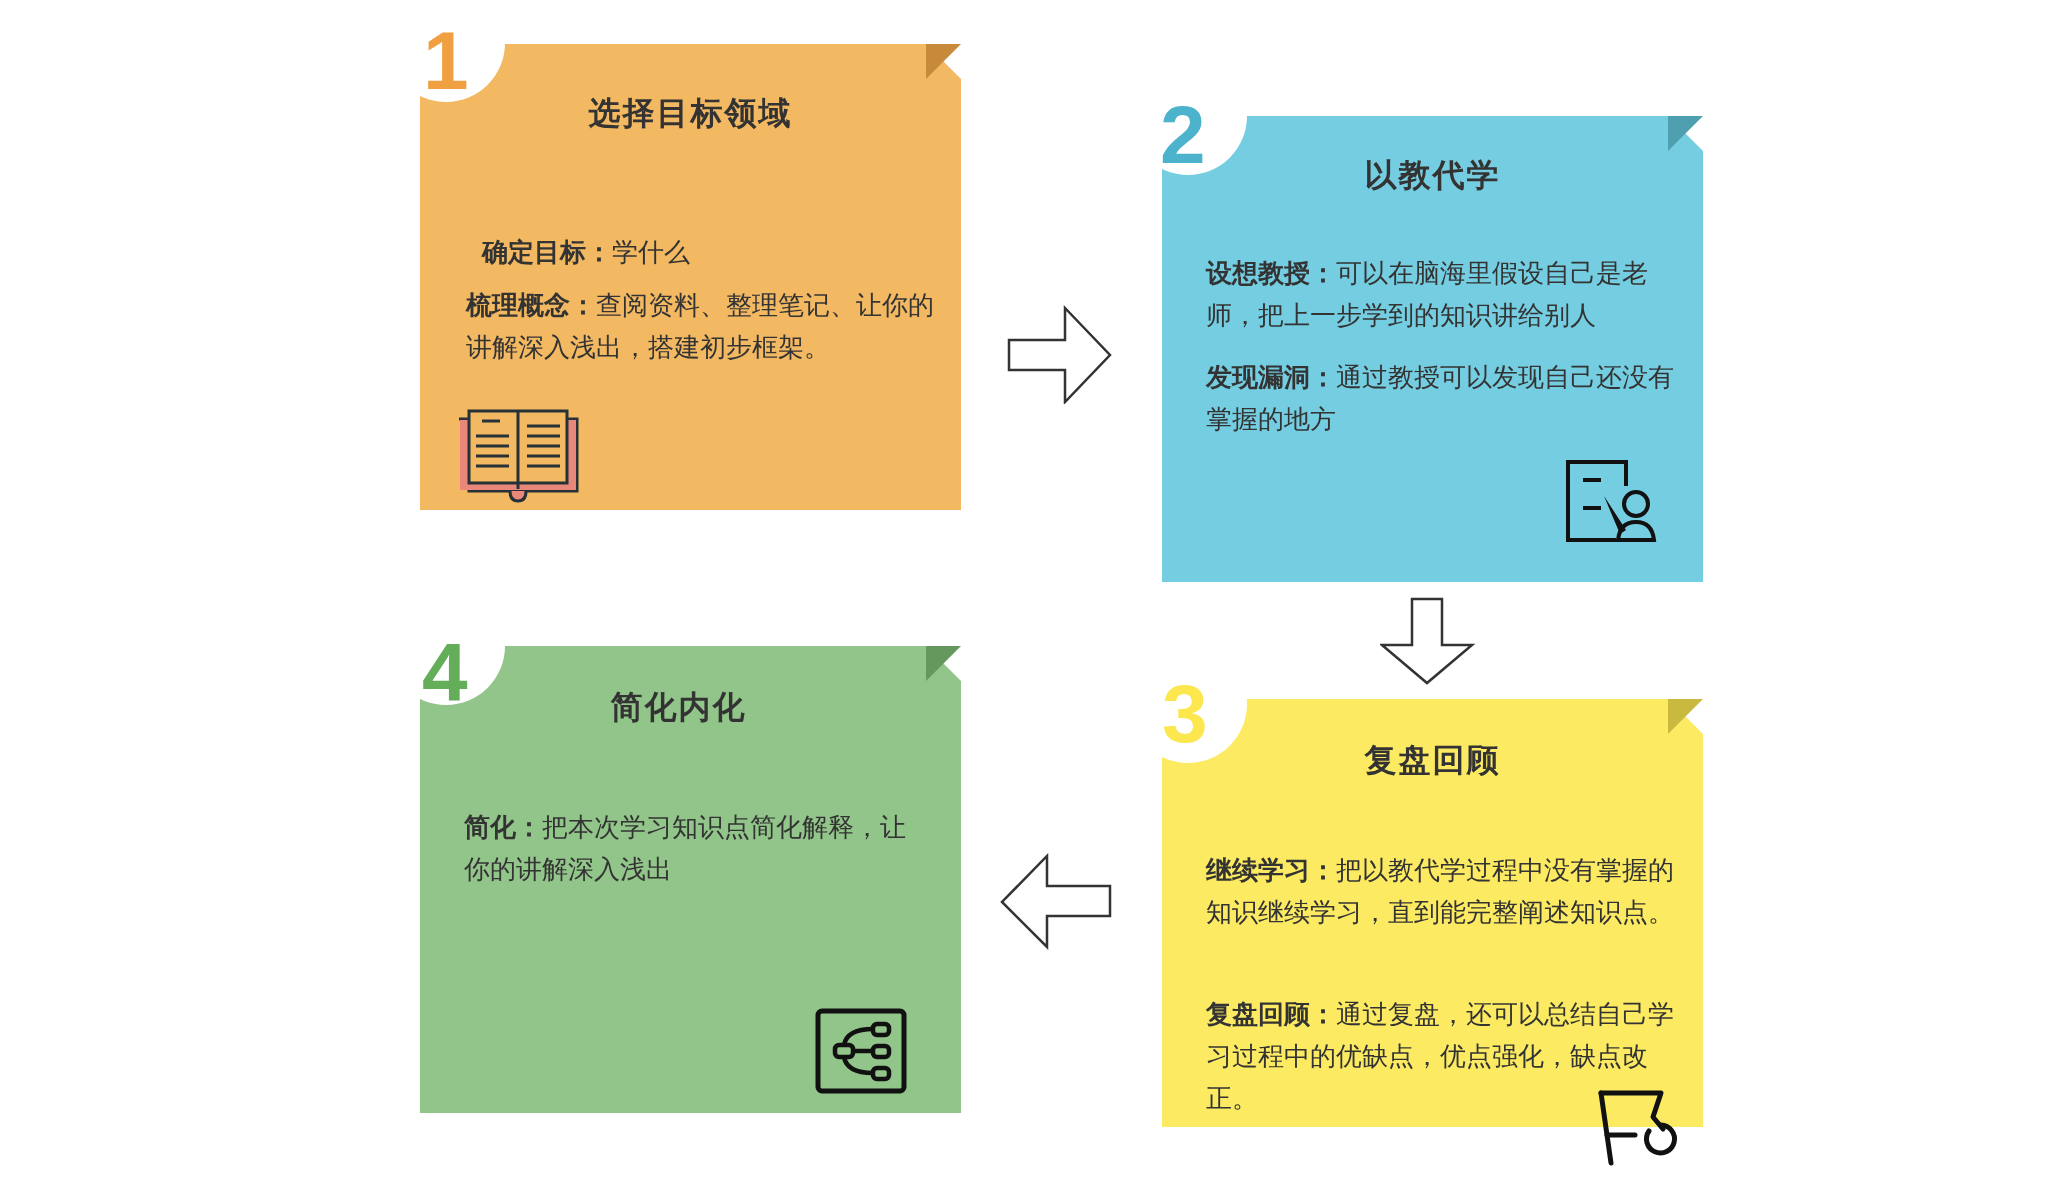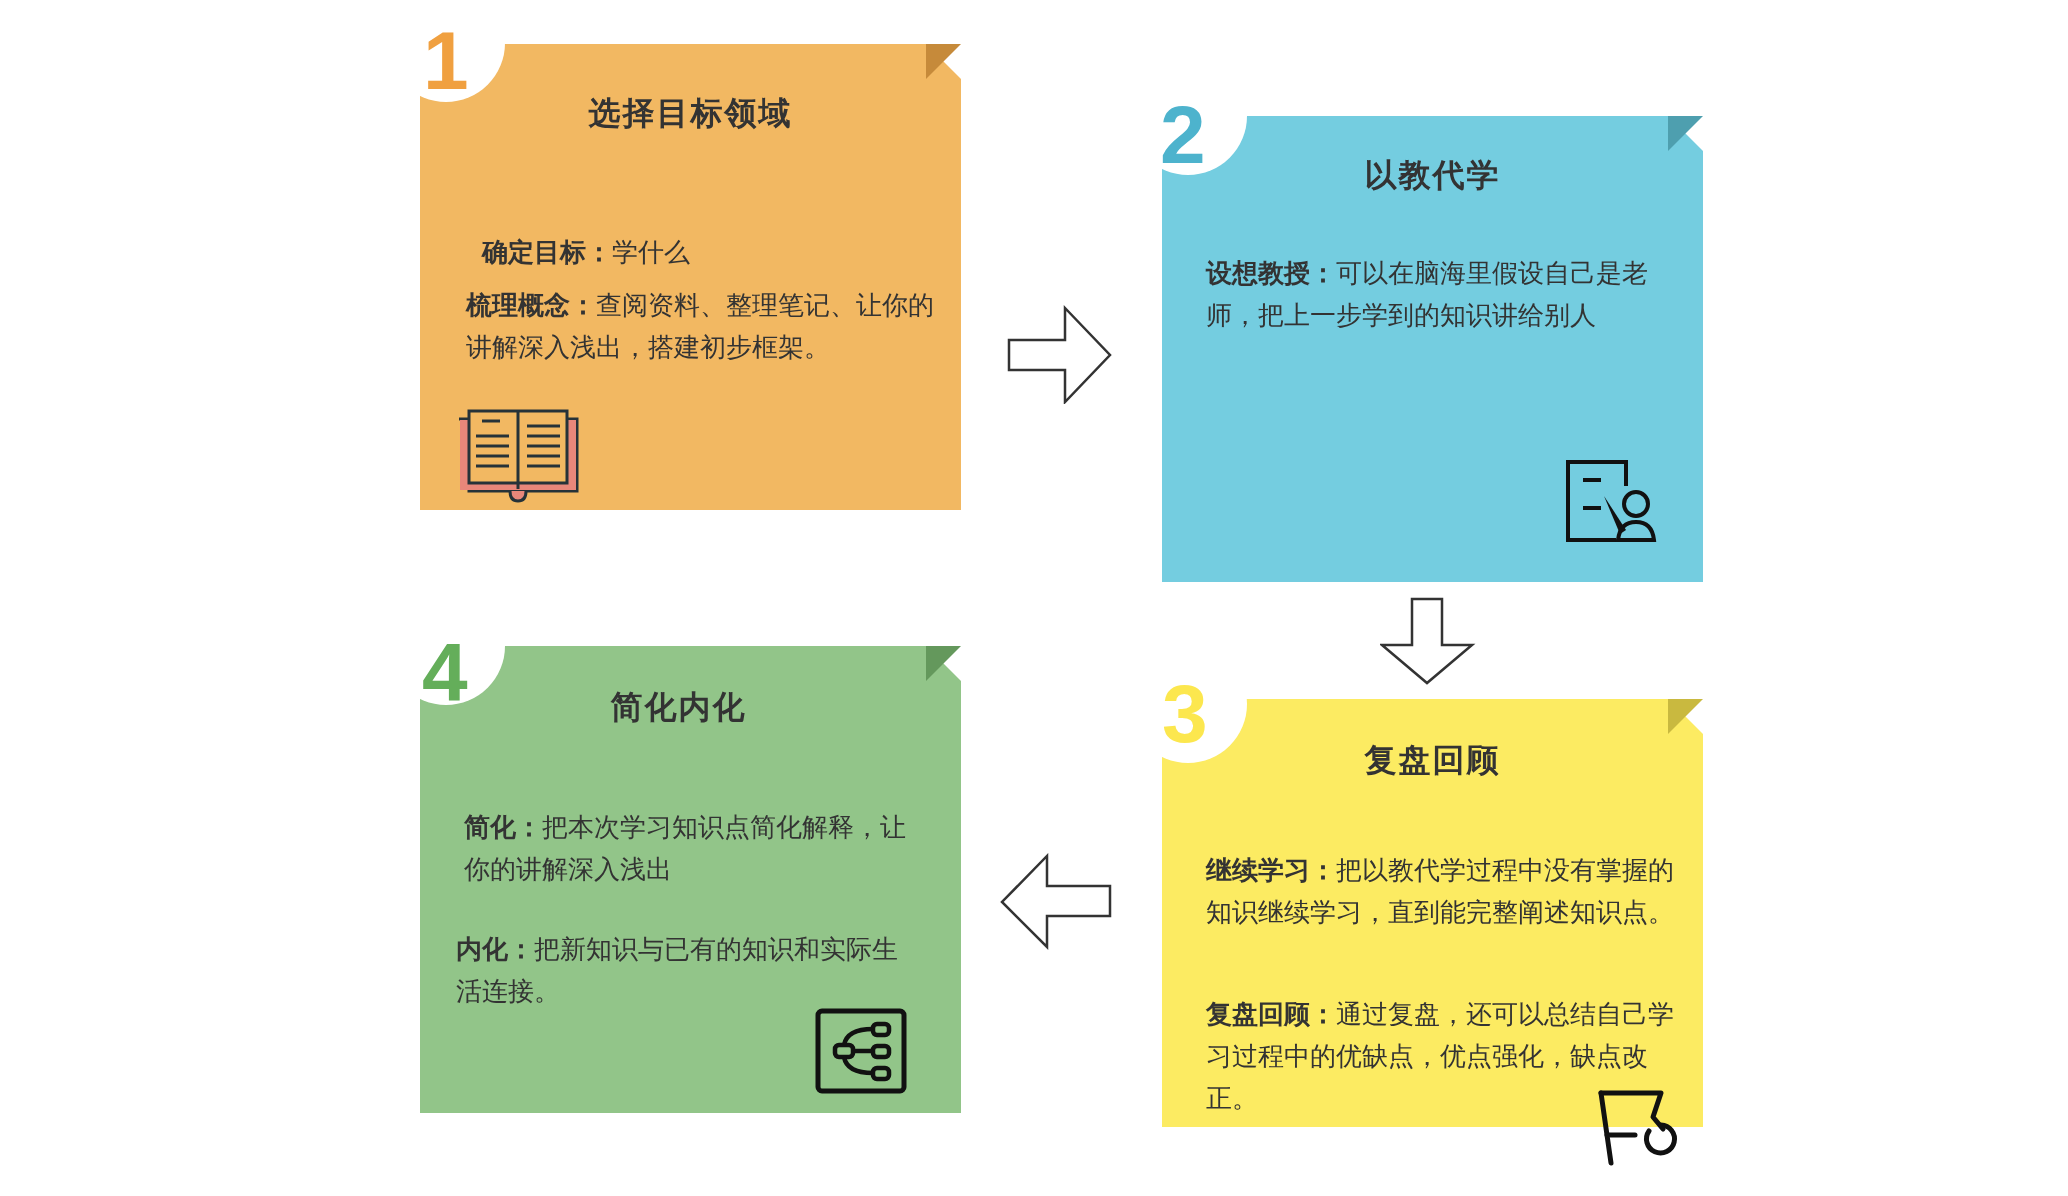--- a/index.html
+++ b/index.html
@@ -64,20 +64,23 @@
 <div class="card" style="left:1162px; top:116px;">
   <div class="bg" style="background:#74CDE0;"></div>
   <div class="fold">
     <div class="fold-cut"></div>
     <div class="fold-tri" style="border-color:transparent transparent transparent #4E9FAF;"></div>
   </div>
   <div class="title" style="top:38px;">以教代学</div>
   <div class="para" style="left:44px; top:136px; width:470px;">
     <b>设想教授：</b><span>可以在脑海里假设自己是老师，把上一步学到的知识讲给别人</span>
   </div>
+  <div class="para" style="left:44px; top:240px; width:470px;">
+    <b>发现漏洞：</b><span>通过教授可以发现自己还没有掌握的地方</span>
+  </div>
   <svg class="icon" style="left:402px; top:344px;" width="96" height="84" viewBox="0 0 96 84">
     <path d="M62 26 V2 H4 V80 H52" fill="none" stroke="#111111" stroke-width="4"></path>
     <line x1="19" y1="20" x2="37" y2="20" stroke="#111111" stroke-width="4"></line>
     <line x1="19" y1="48" x2="37" y2="48" stroke="#111111" stroke-width="4"></line>
     <path d="M40 36 L62 70 L56 74 Z" fill="#111111"></path>
     <circle cx="72" cy="44" r="12" fill="none" stroke="#111111" stroke-width="4"></circle>
     <path d="M54 80 Q56 62 72 62 Q88 62 90 80 Z" fill="none" stroke="#111111" stroke-width="4"></path>
   </svg>
 </div>
 <div class="badge" style="left:1129px; top:57px;"></div>
@@ -109,23 +112,20 @@
 <div class="card" style="left:420px; top:646px; height:467px;">
   <div class="bg" style="background:#92C589;"></div>
   <div class="fold">
     <div class="fold-cut"></div>
     <div class="fold-tri" style="border-color:transparent transparent transparent #64985C;"></div>
   </div>
   <div class="title" style="top:40px; padding-right:24px;">简化内化</div>
   <div class="para" style="left:44px; top:160px; width:460px;">
     <b>简化：</b><span>把本次学习知识点简化解释，让你的讲解深入浅出</span>
   </div>
-  <div class="para" style="left:36px; top:282px; width:450px;">
-    <b>内化：</b><span>把新知识与已有的知识和实际生活连接。</span>
-  </div>
   <svg class="icon" style="left:395px; top:362px;" width="94" height="86" viewBox="0 0 94 86">
     <rect x="3" y="3" width="86" height="80" rx="4" fill="none" stroke="#111111" stroke-width="5"></rect>
     <rect x="20" y="37" width="18" height="12" rx="4" fill="none" stroke="#111111" stroke-width="4.5"></rect>
     <rect x="58" y="16" width="16" height="11" rx="4" fill="none" stroke="#111111" stroke-width="4.5"></rect>
     <rect x="58" y="38" width="16" height="11" rx="4" fill="none" stroke="#111111" stroke-width="4.5"></rect>
     <rect x="58" y="60" width="16" height="11" rx="4" fill="none" stroke="#111111" stroke-width="4.5"></rect>
     <line x1="38" y1="43" x2="58" y2="43" stroke="#111111" stroke-width="4.5"></line>
     <path d="M29 37 Q32 21 58 21" fill="none" stroke="#111111" stroke-width="4.5"></path>
     <path d="M29 49 Q32 65 58 65" fill="none" stroke="#111111" stroke-width="4.5"></path>
   </svg>

